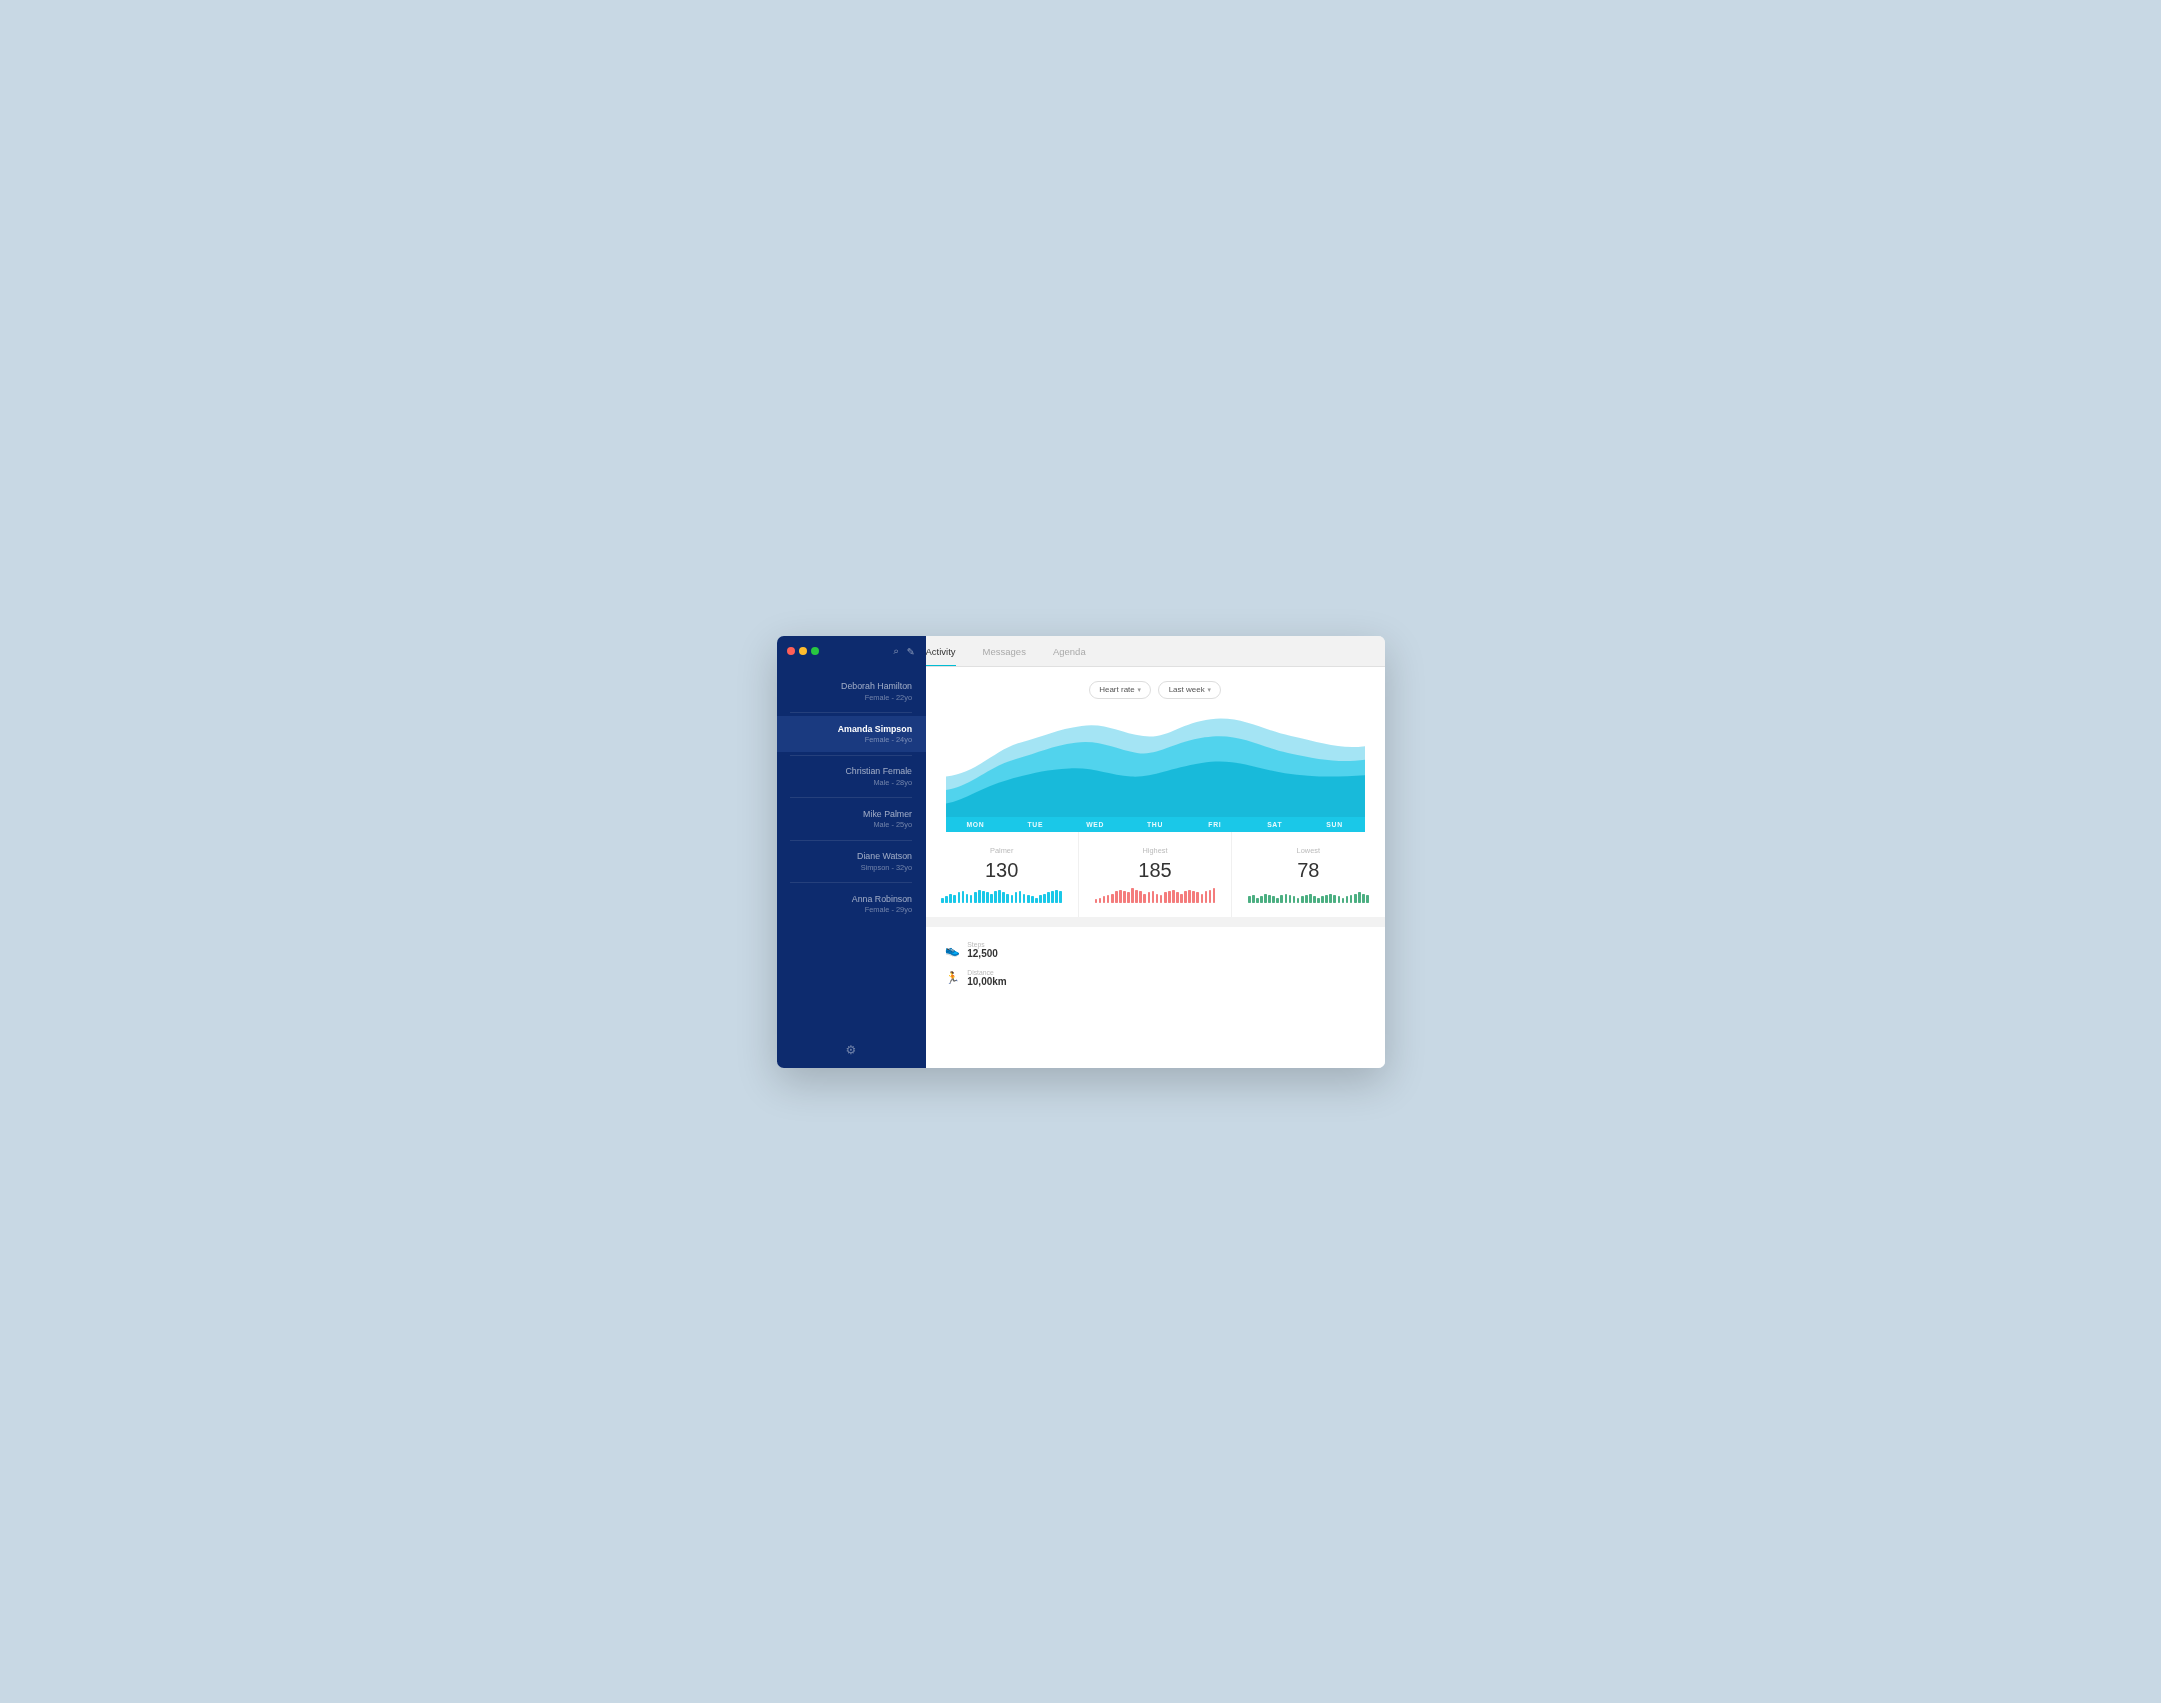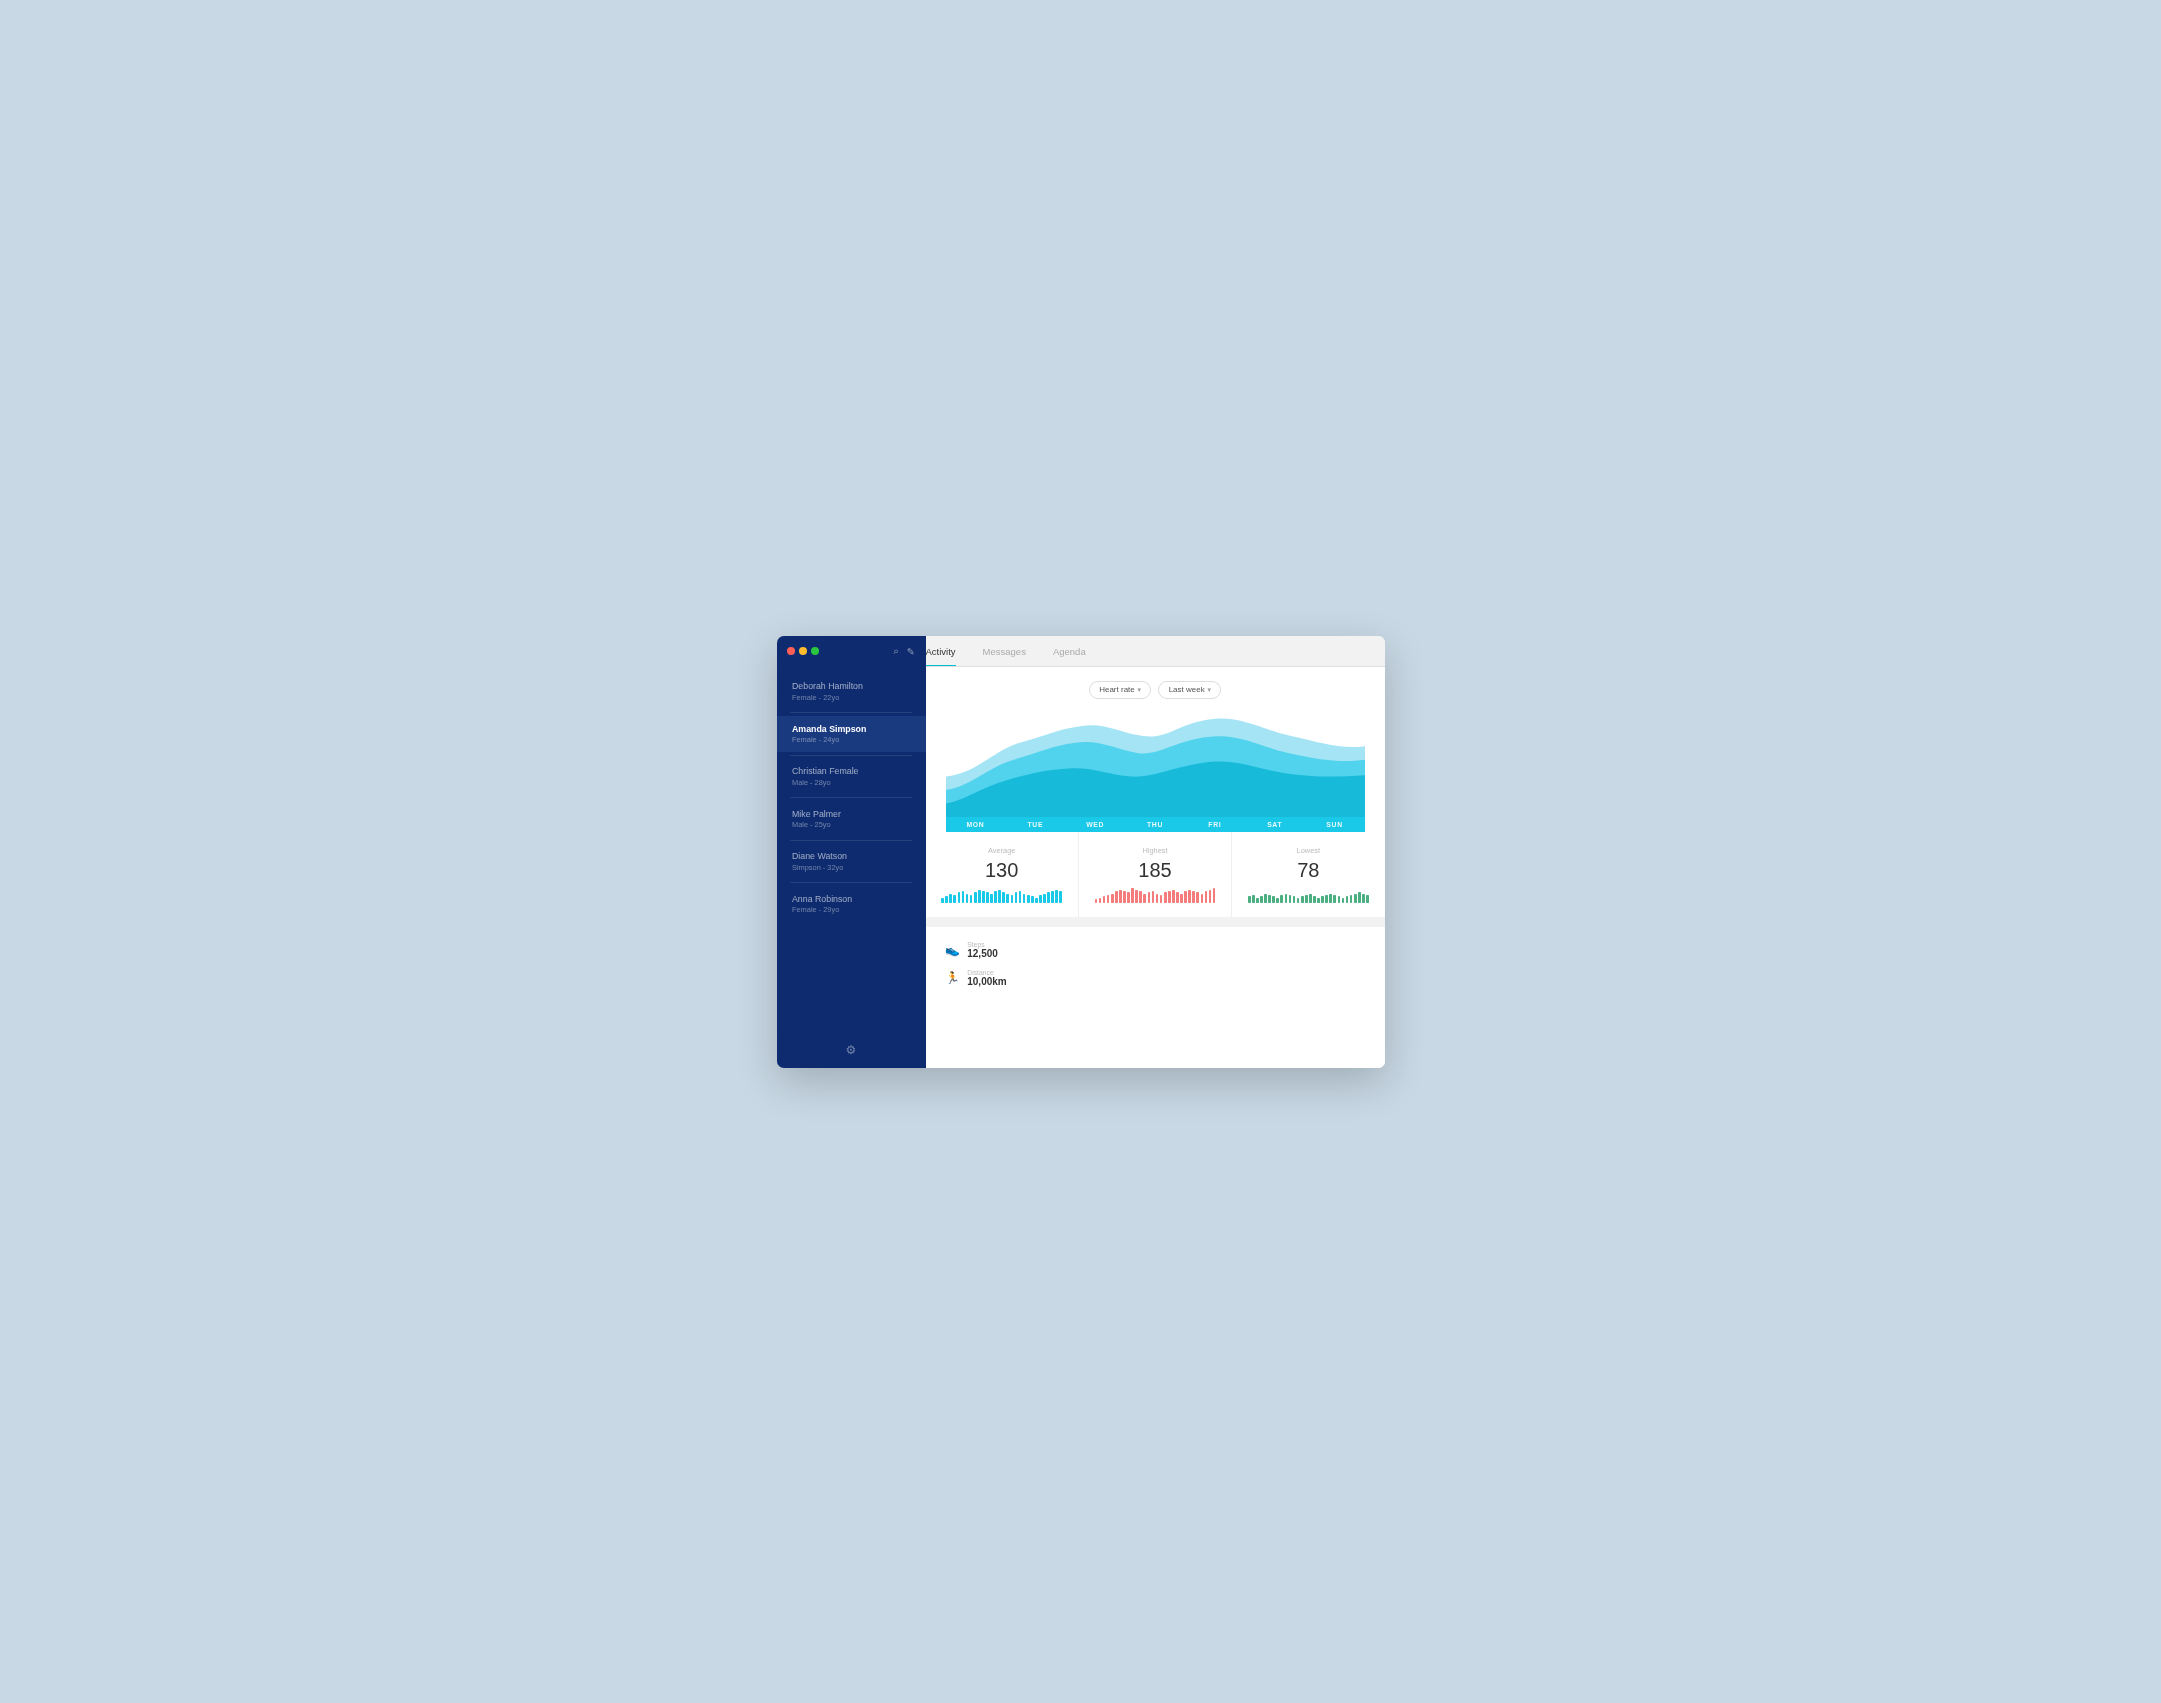--- a/index.html
+++ b/index.html
@@ -58,20 +58,21 @@
     }
     .patient-list {
       flex: 1;
       overflow-y: auto;
       padding: 6.8px 0;
     }
     .patient-item {
       padding: 8px 13.5px;
       cursor: pointer;
       border-left: 2px solid transparent;
+      text-align: right;
     }
     .patient-item.active {
       background: #1a3a80;
       border-left-color: transparent;
     }
     .patient-name {
       color: #fff;
       font-size: 8.8px;
       font-weight: 600;
       margin-bottom: 1.4px;
@@ -380,21 +381,21 @@
           <div class="day-label">THU</div>
           <div class="day-label">FRI</div>
           <div class="day-label">SAT</div>
           <div class="day-label">SUN</div>
         </div>
       </div>
 
       <div class="stats-row">
 
         <div class="stat-card">
-          <div class="stat-label">Average</div>
+          <div class="stat-label">Palmer</div>
           <div class="stat-value">130</div>
           <div class="mini-bars" id="avg-bars">
               <div class="mini-bar" style="height: 5.4px; background-color: rgb(26, 200, 232);"></div>
               <div class="mini-bar" style="height: 6.8px; background-color: rgb(26, 200, 232);"></div>
               <div class="mini-bar" style="height: 9.5px; background-color: rgb(26, 200, 232);"></div>
               <div class="mini-bar" style="height: 8px; background-color: rgb(26, 200, 232);"></div>
               <div class="mini-bar" style="height: 10.8px; background-color: rgb(26, 200, 232);"></div>
               <div class="mini-bar" style="height: 12px; background-color: rgb(26, 200, 232);"></div>
               <div class="mini-bar" style="height: 9.5px; background-color: rgb(26, 200, 232);"></div>
               <div class="mini-bar" style="height: 8px; background-color: rgb(26, 200, 232);"></div>

